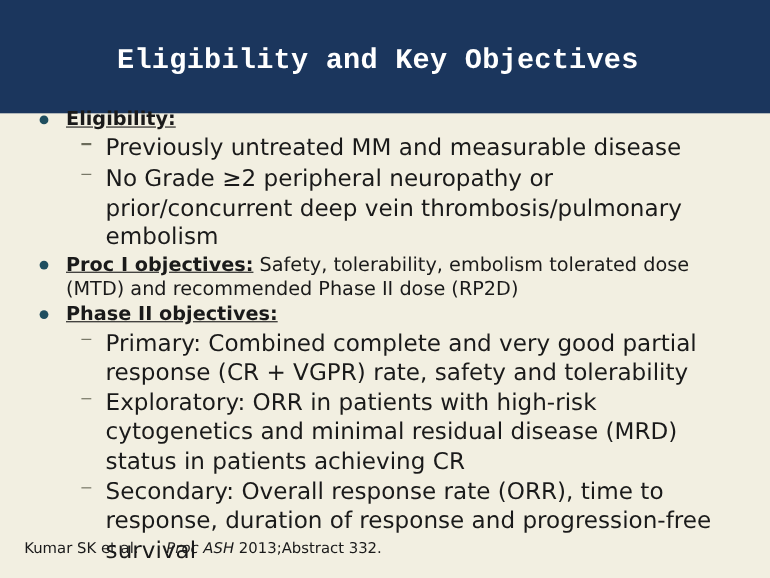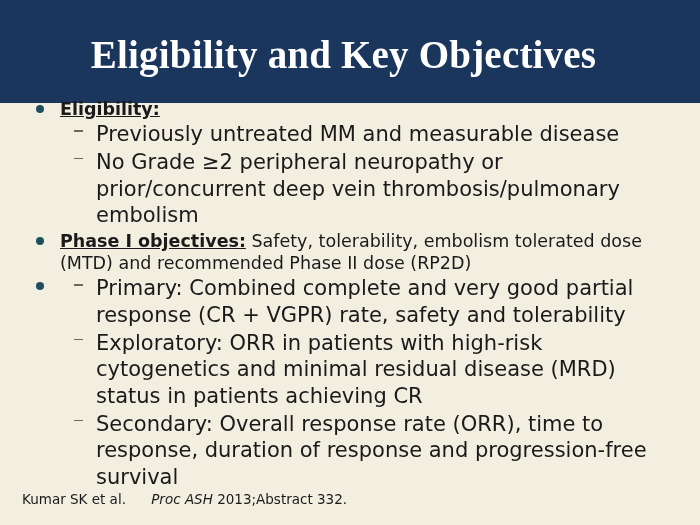--- a/index.html
+++ b/index.html
@@ -31,24 +31,24 @@
   .title-text {
     position: absolute;
     top: 0;
     left: 0;
     width: 687px;
     height: 103px;
     display: flex;
     align-items: center;
     justify-content: center;
     color: #ffffff;
-    font-size: 39px;
+    font-size: 26px;
     font-weight: bold;
     letter-spacing: 0.2px;
-    font-family: Liberation Serif, serif;
+    font-family: Liberation Mono, monospace;
     padding-top: 6px;
     box-sizing: border-box;
   }
   .body {
     position: absolute;
     top: 98px;
     left: 26px;
     width: 652px;
   }
   .l1 {
@@ -115,26 +115,26 @@
       <span class="dash"></span>
       <span>Previously untreated MM and measurable disease</span>
     </div>
     <div class="l2">
       <span class="dash"></span>
       <span>No Grade ≥2 peripheral neuropathy or prior/concurrent deep vein thrombosis/pulmonary embolism</span>
     </div>
 
     <div class="l1">
       <span class="dot"></span>
-      <span class="lead">Phase I objectives:</span><span> Safety, tolerability, embolism tolerated dose (MTD) and recommended Phase II dose (RP2D)</span>
+      <span class="lead">Proc I objectives:</span><span> Safety, tolerability, embolism tolerated dose (MTD) and recommended Phase II dose (RP2D)</span>
     </div>
 
     <div class="l1">
       <span class="dot"></span>
-      <span></span>
+      <span class="lead">Phase II objectives:</span><span></span>
     </div>
     <div class="l2">
       <span class="dash"></span>
       <span>Primary: Combined complete and very good partial response (CR + VGPR) rate, safety and tolerability</span>
     </div>
     <div class="l2">
       <span class="dash"></span>
       <span>Exploratory: ORR in patients with high-risk cytogenetics and minimal residual disease (MRD) status in patients achieving CR</span>
     </div>
     <div class="l2">

